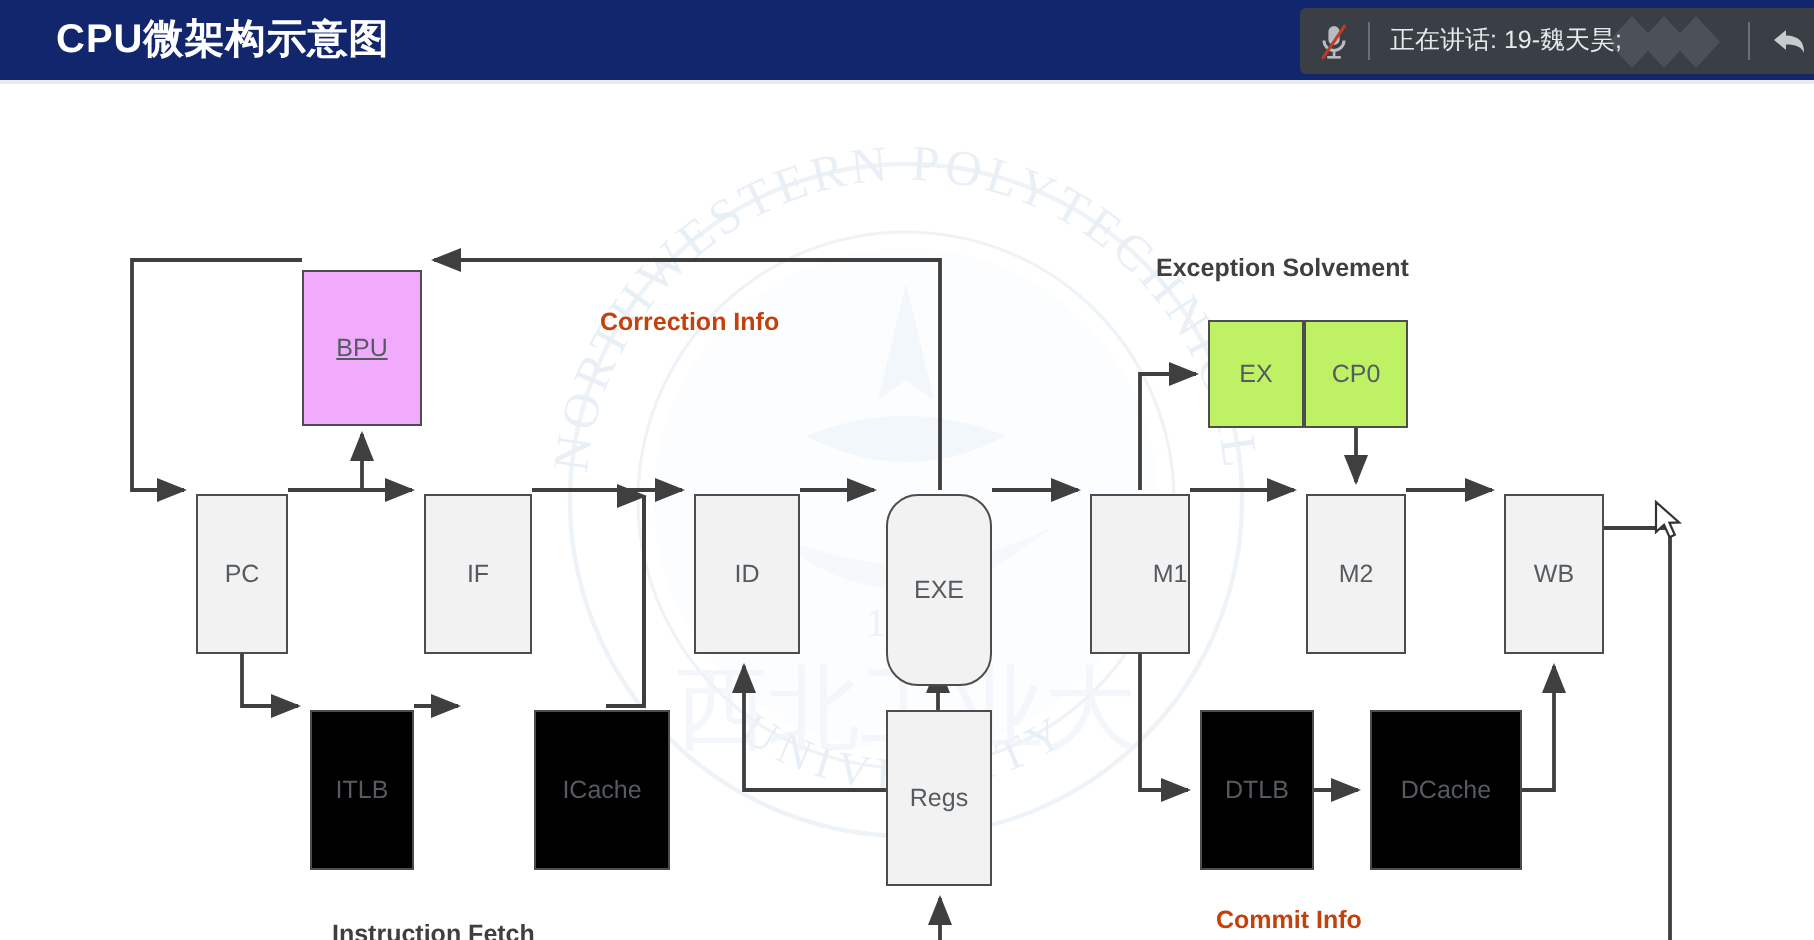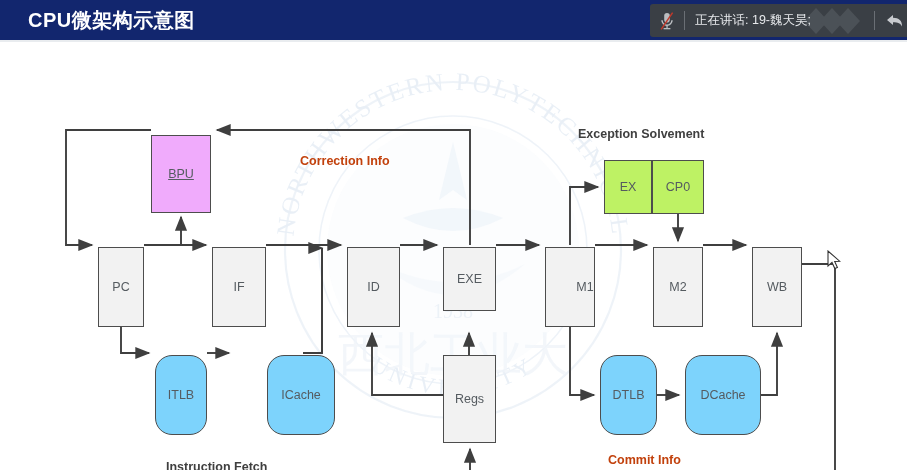--- a/index.html
+++ b/index.html
@@ -56,21 +56,21 @@
 
   
   .box{
     position:absolute;box-sizing:border-box;
     border:1.6px solid #4d4d4d;
     display:flex;align-items:center;justify-content:center;
     color:#555b60;font-size:12.5px;
     background:#f2f2f2;
   }
   .box.green{background:#f0abfc;text-decoration:underline;}
-  .box.orange{background:#7dd3fc;border-radius:17px;}
+  .box.orange{background:#000000;}
   .box.blue{background:#bef264;}
   .grp-label{
     position:absolute;color:#3f3f3f;font-size:12.5px;font-weight:bold;white-space:nowrap;
   }
   .wire-label{
     position:absolute;color:#c2410c;font-size:12.5px;font-weight:bold;white-space:nowrap;
   }
   .cursor{position:absolute;pointer-events:none;}
 </style>
 </head>
@@ -184,21 +184,21 @@
         <path d="M802 222 L835 222 L835 432 L470 432 L470 407"></path>
       </g>
 
       <path d="M322 206 L322 311" stroke="#3f3f3f" stroke-width="1.9" fill="none"></path>
     </svg>
 
     <div class="box green" style="left:151px;top:93px;width:60px;height:78px;">BPU</div>
     <div class="box" style="left:98px;top:205px;width:46px;height:80px;">PC</div>
     <div class="box" style="left:212px;top:205px;width:54px;height:80px;">IF</div>
     <div class="box" style="left:347px;top:205px;width:53px;height:80px;">ID</div>
-    <div class="box" style="left:443px;top:205px;width:53px;height:64px;">EXE</div>
+    <div class="box" style="left:443px;top:205px;width:53px;height:96px;border-radius:16px;">EXE</div>
     <div class="box" style="left:545px;top:205px;width:50px;height:80px;padding-left:30px;">M1</div>
     <div class="box" style="left:653px;top:205px;width:50px;height:80px;">M2</div>
     <div class="box" style="left:752px;top:205px;width:50px;height:80px;">WB</div>
     <div class="box blue" style="left:604px;top:118px;width:48px;height:54px;">EX</div>
     <div class="box blue" style="left:652px;top:118px;width:52px;height:54px;">CP0</div>
     <div class="box orange" style="left:155px;top:313px;width:52px;height:80px;">ITLB</div>
     <div class="box orange" style="left:235px;top:313px;width:68px;height:80px;margin-left:32px;">ICache</div>
     <div class="box" style="left:443px;top:313px;width:53px;height:88px;">Regs</div>
     <div class="box orange" style="left:600px;top:313px;width:57px;height:80px;">DTLB</div>
     <div class="box orange" style="left:685px;top:313px;width:76px;height:80px;">DCache</div>

